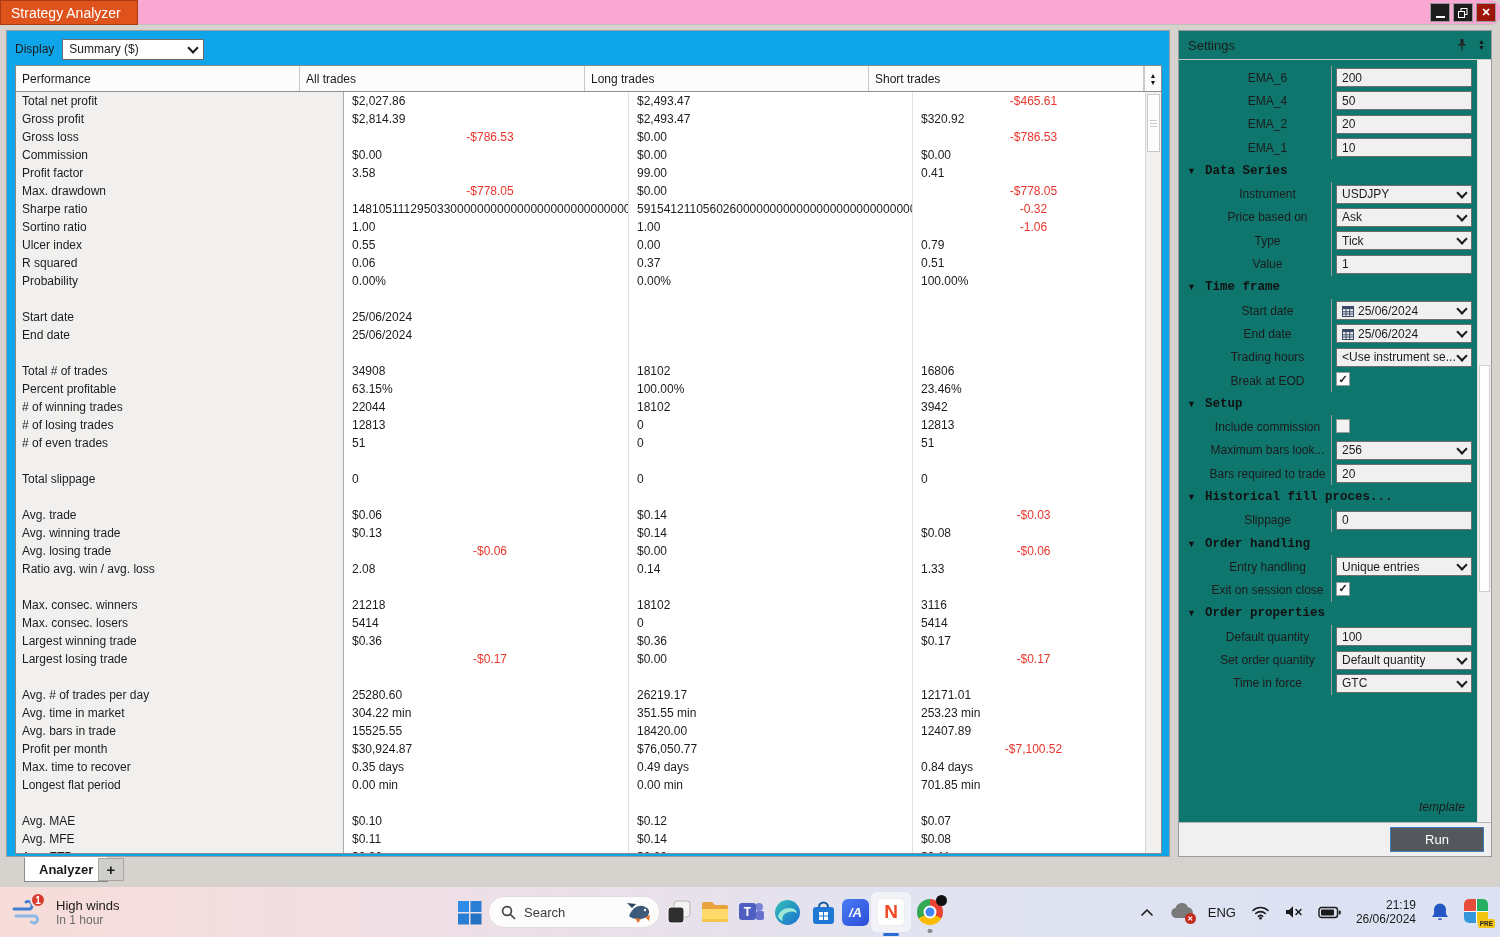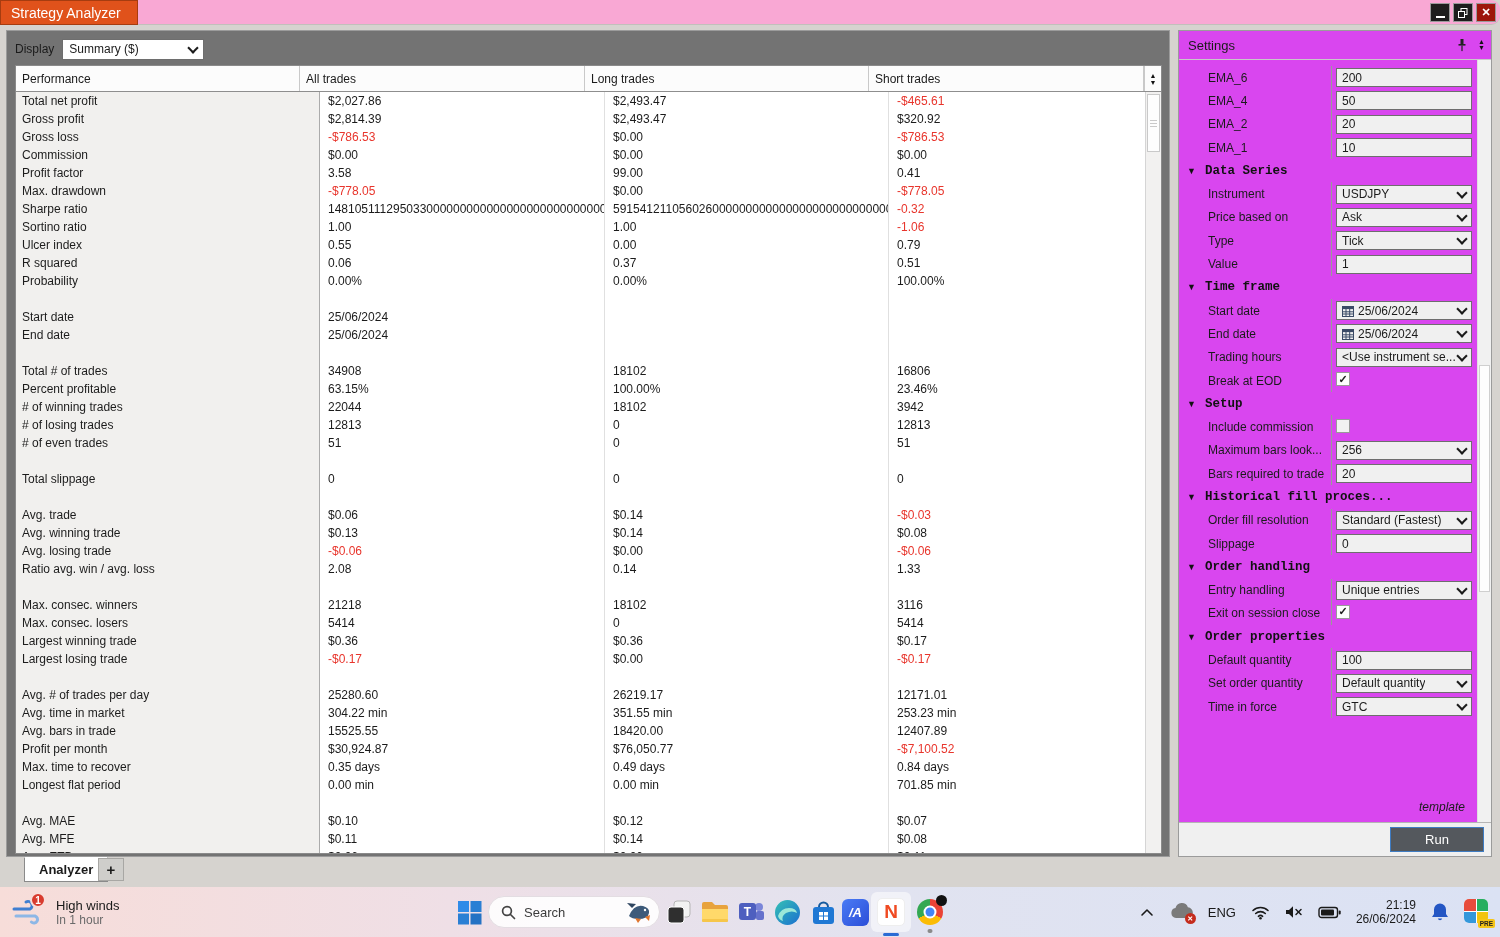--- a/index.html
+++ b/index.html
@@ -9,60 +9,60 @@
   .titlebar{position:absolute;left:0;top:0;right:0;height:24px;background:#f9a8d4;border-bottom:1px solid #c2bfbb;border-radius:9px;}
   .title-tab{position:absolute;left:0;top:0;height:23px;padding:0 16px 0 10px;background:#e0521b;border:1px solid #a63c10;color:#fff;font-size:14px;display:flex;align-items:center;}
   .win-controls{position:absolute;right:4px;top:3px;display:flex;gap:3px;}
   .wc{width:18px;height:17px;border:1px solid #9a9a9a;background:#1d1d1d;display:flex;align-items:center;justify-content:center;position:relative;}
   .wc.close{background:#9d150b;}
   .wc .minbar{width:9px;height:2px;background:#fff;margin-top:8px;}
   .wc svg{display:block;}
   .wc .x{color:#fff;font-size:11px;font-weight:bold;line-height:11px;}
 
   
-  .main-panel{position:absolute;left:6px;top:30px;width:1164px;height:827px;background:#737373;border:1px solid #9b9b9b;box-sizing:border-box;}
+  .main-panel{position:absolute;left:6px;top:30px;width:1164px;height:827px;background:#0ea5e9;border:1px solid #9b9b9b;box-sizing:border-box;}
   .display-row{position:absolute;left:8px;top:7px;height:22px;display:flex;align-items:center;gap:8px;}
   .display-label{font-size:12px;color:#1b1b1b;}
   .display-select{width:142px;height:21px;background:#fff;border:1px solid #6e6e6e;display:flex;align-items:center;padding:0 6px;font-size:12px;box-sizing:border-box;position:relative;}
   .chev{width:6px;height:6px;border-right:2px solid #1b1b1b;border-bottom:2px solid #1b1b1b;transform:rotate(45deg);margin-left:auto;margin-top:-3px;flex:none;}
 
   
   .ptable{position:absolute;left:8px;top:34px;width:1147px;bottom:2px;border:1px solid #8a8a8a;background:#fff;box-sizing:border-box;overflow:hidden;}
   .thead{height:25px;display:flex;border-bottom:1px solid #8e8e8e;background:#fcfcfc;}
   .hcell{font-size:12px;display:flex;align-items:center;padding-left:6px;border-right:1px solid #c9c9c9;box-sizing:border-box;color:#1b1b1b;}
   .hc0{width:284px;}.hc1{width:285px;}.hc2{width:284px;}.hc3{flex:1;}
   .thead-spinner{width:16px;display:flex;flex-direction:column;align-items:center;justify-content:center;font-size:7px;line-height:7px;color:#111;border-left:1px solid #c9c9c9;}
   .tbody{position:absolute;top:26px;left:0;right:15px;bottom:0;overflow:hidden;}
   .trow{display:flex;height:18px;}
   .tcell{font-size:12px;line-height:18px;white-space:nowrap;overflow:hidden;box-sizing:border-box;}
-  .tcell.c0{width:304px;background:#f1f0ee;border-right:1px solid #ababab;padding-left:6px;color:#1c1c1c;}
+  .tcell.c0{width:328px;background:#f1f0ee;border-right:1px solid #ababab;padding-left:6px;color:#1c1c1c;}
   .tcell.c1{width:285px;border-right:1px solid #e0e0e0;padding-left:8px;}
   .tcell.c2{width:284px;border-right:1px solid #e0e0e0;padding-left:8px;}
   .tcell.c3{flex:1;padding-left:8px;}
-  .tcell.neg{color:#e8352c;}
+  .tcell.neg{color:#e8352c;text-align:center;}
   .vscroll{position:absolute;top:26px;right:0;width:15px;bottom:0;background:#f2f1f0;border-left:1px solid #d5d5d5;}
   .vthumb{position:absolute;top:2px;left:1px;right:1px;height:56px;background:#fdfdfd;border:1px solid #c9c9c9;display:flex;flex-direction:column;justify-content:center;align-items:center;gap:2px;}
   .vthumb i{display:block;width:7px;height:1px;background:#c9c9c9;}
 
   
   .tabstrip{position:absolute;left:6px;top:857px;height:28px;}
   .tab-analyzer{position:absolute;left:18px;top:0;height:25px;background:#fff;border:1px solid #8a8a8a;border-top:1px solid #fff;padding:0 14px;display:flex;align-items:center;font-size:13px;font-weight:bold;box-sizing:border-box;}
   .tab-add{position:absolute;left:92px;top:1px;width:26px;height:23px;background:#cfcecb;border:1px solid #a8a7a4;display:flex;align-items:center;justify-content:center;font-size:15px;font-weight:bold;box-sizing:border-box;}
 
   
-  .settings{position:absolute;left:1178px;top:30px;width:314px;height:827px;background:#d946ef;border:1px solid #9b9b9b;box-sizing:border-box;}
+  .settings{position:absolute;left:1178px;top:30px;width:314px;height:827px;background:#0f766e;border:1px solid #9b9b9b;box-sizing:border-box;}
   .sheader{height:28px;display:flex;align-items:center;padding:0 6px 0 9px;border-bottom:1px solid #c9c9c9;}
   .stitle{font-size:13px;}
   .sheader-icons{margin-left:auto;display:flex;align-items:center;gap:10px;}
   .spin-updown{display:flex;flex-direction:column;font-size:7px;line-height:6px;color:#111;}
   .sbody{position:absolute;top:29px;left:0;right:14px;bottom:34px;overflow:hidden;padding-top:6px;}
   .srow{height:23.3px;display:flex;align-items:center;position:relative;}
   .srow .tri{position:absolute;left:8px;font-size:9px;color:#111;}
   .srow .sec-label{position:absolute;left:26px;font-size:12.5px;font-weight:bold;color:#111;font-family:Liberation Mono, monospace;}
-  .srow .flabel{position:absolute;left:29px;right:150px;font-size:12px;color:#1b1b1b;white-space:nowrap;overflow:hidden;}
+  .srow .flabel{position:absolute;left:29px;right:150px;font-size:12px;color:#1b1b1b;white-space:nowrap;overflow:hidden;text-align:center;}
   .srow.field::before{content:'';position:absolute;left:152px;top:0;bottom:0;border-left:1px solid #9a9a9a;}
   .fctrl{position:absolute;left:157px;width:136px;height:19px;}
   .ctrl{height:19px;box-sizing:border-box;border:1px solid #6e6e6e;background:#f0f0f0;display:flex;align-items:center;padding:0 5px;font-size:12px;white-space:nowrap;overflow:hidden;}
   .ctrl .val{overflow:hidden;white-space:nowrap;}
   .ctrl .chev{margin-left:auto;}
   .cb{width:14px;height:14px;border:1px solid #9a9a9a;background:#f2f2f2;box-sizing:border-box;display:flex;align-items:center;justify-content:center;font-size:11px;font-weight:bold;color:#1d1d1d;margin-top:1px;}
   .cb.checked{background:#fdfdfd;}
   .cal{margin-right:4px;flex:none;}
   .template-link{position:absolute;right:26px;bottom:42px;font-size:12px;font-style:italic;color:#1b1b1b;}
   .sscroll{position:absolute;top:29px;right:0;width:13px;bottom:34px;background:#f1f1f1;border-left:1px solid #e0e0e0;}
@@ -591,29 +591,20 @@
             <div class="ctrl input">
               <span class="val">20</span>
             </div>
           </div>
         </div>
         <div class="srow section">
           <span class="tri">▼</span>
           <span class="sec-label">Historical fill proces...</span>
         </div>
         <div class="srow field">
-          <span class="flabel">Order fill resolution</span>
-          <div class="fctrl">
-            <div class="ctrl select">
-              <span class="val">Standard (Fastest)</span>
-              <span class="chev"></span>
-            </div>
-          </div>
-        </div>
-        <div class="srow field">
           <span class="flabel">Slippage</span>
           <div class="fctrl">
             <div class="ctrl input">
               <span class="val">0</span>
             </div>
           </div>
         </div>
         <div class="srow section">
           <span class="tri">▼</span>
           <span class="sec-label">Order handling</span>

